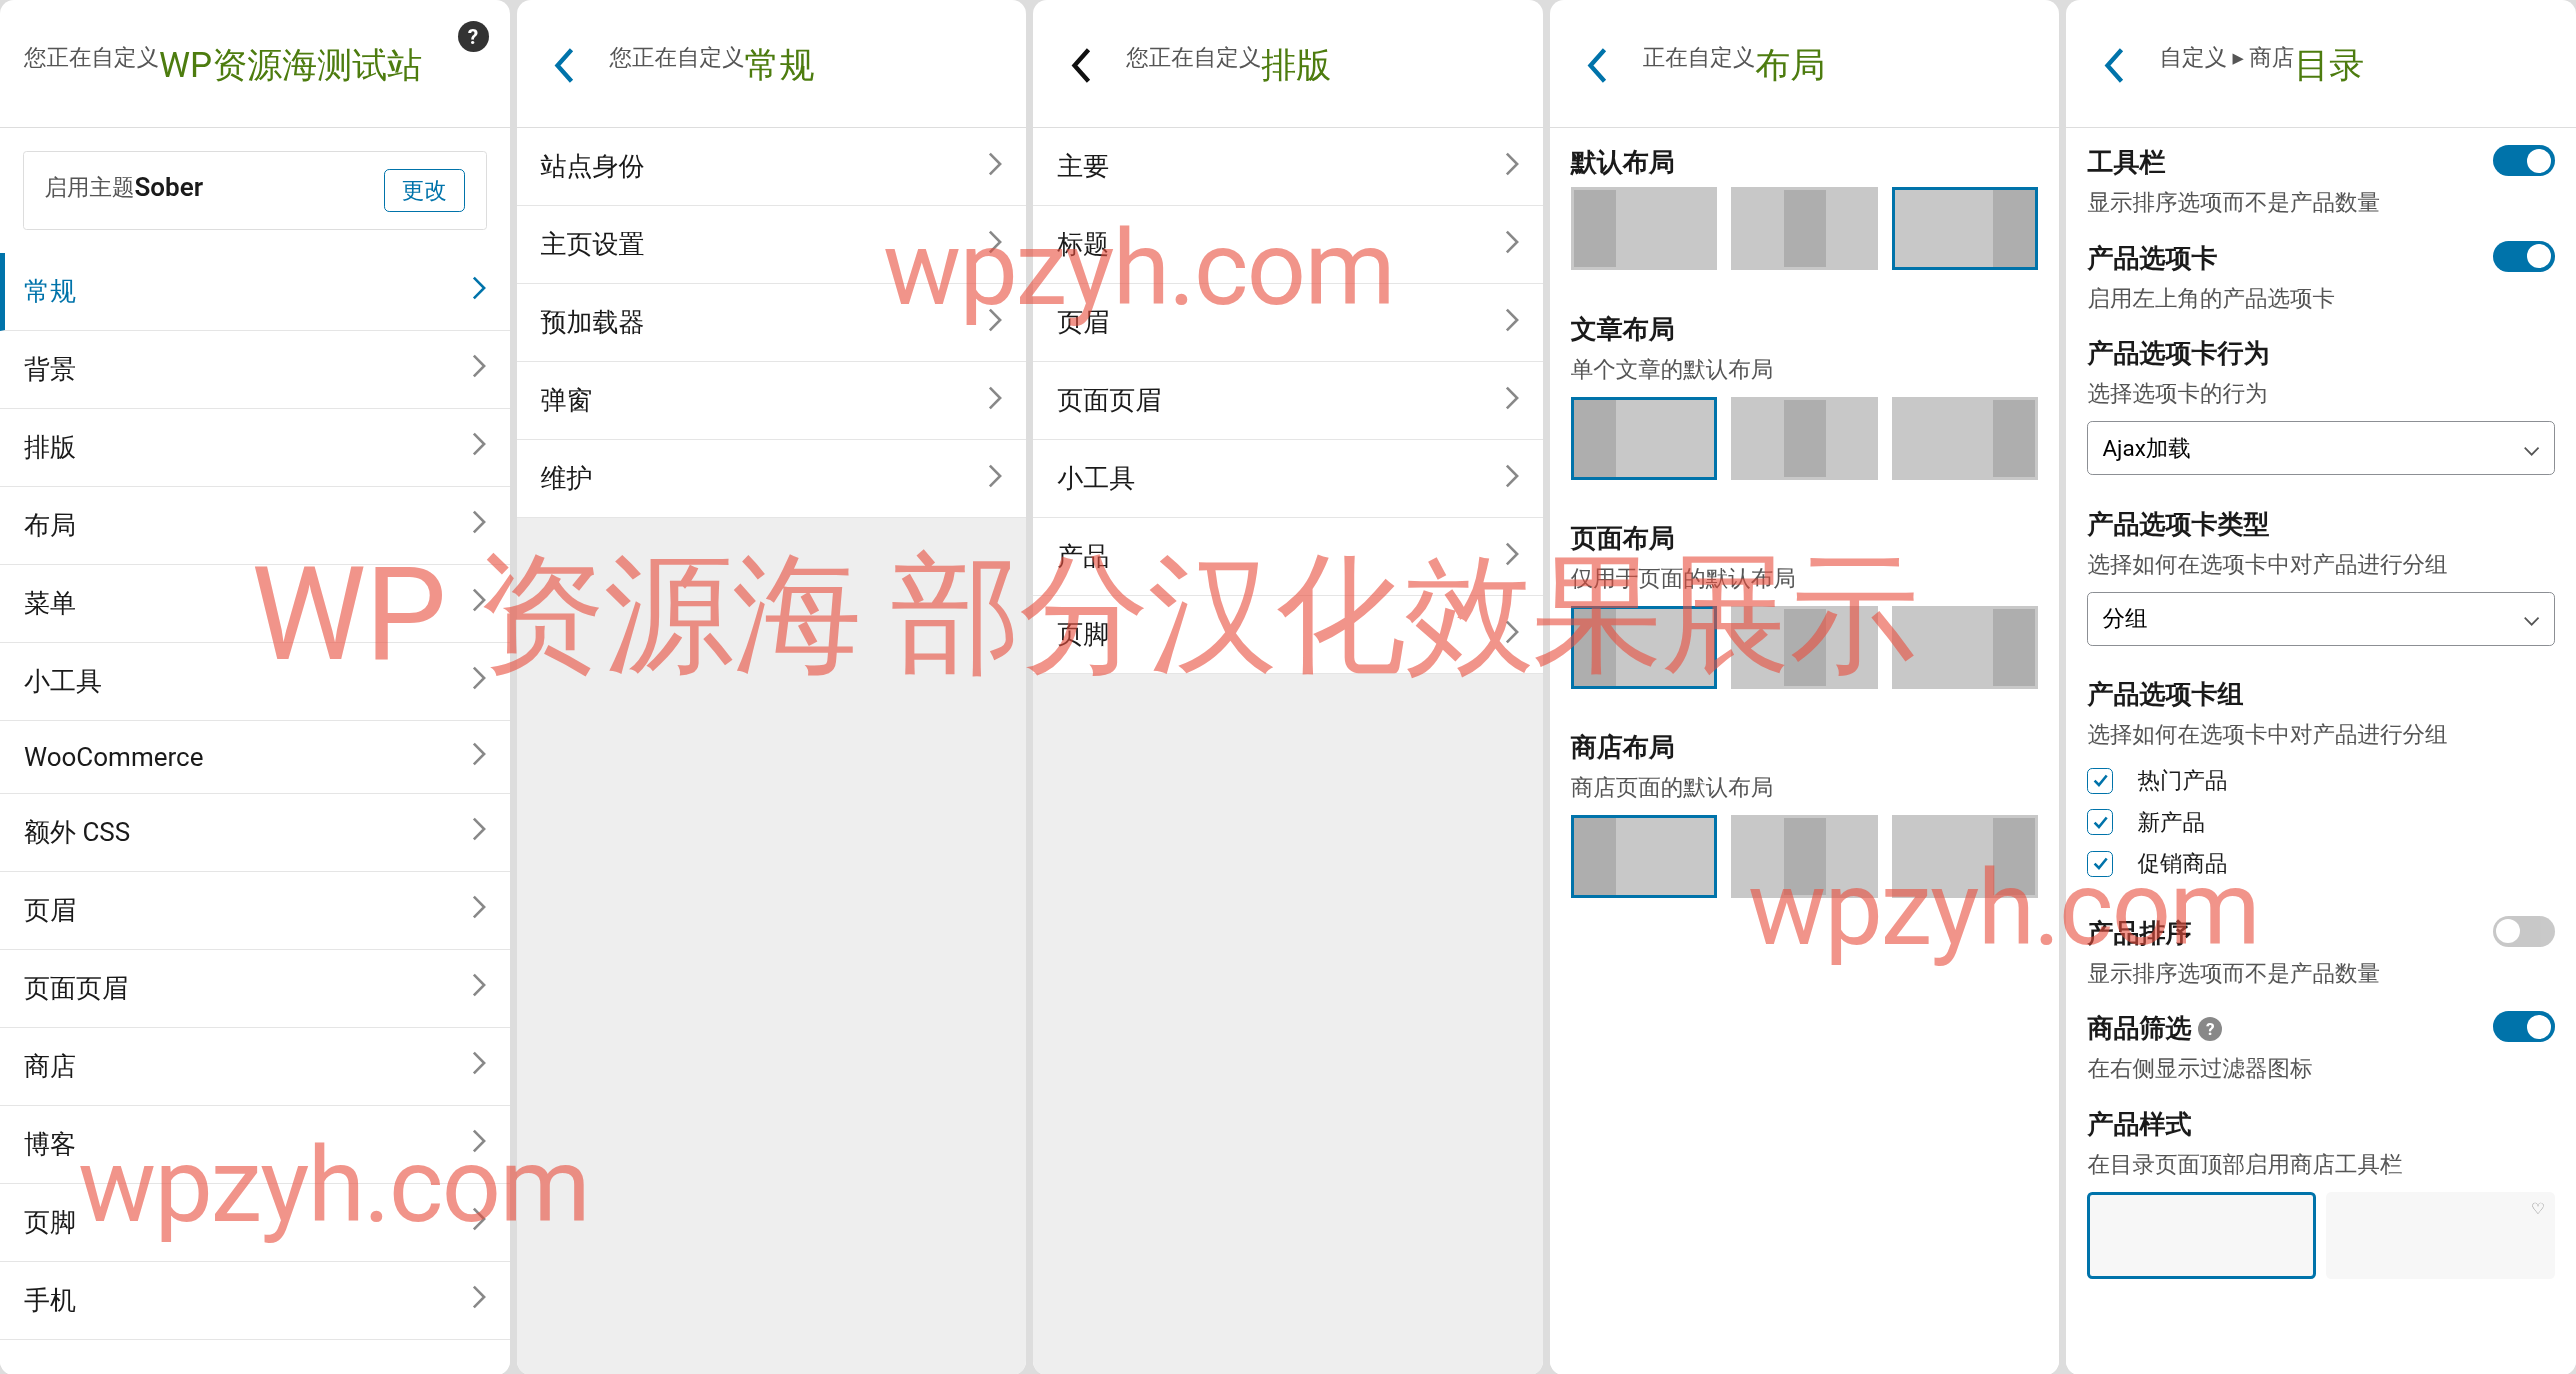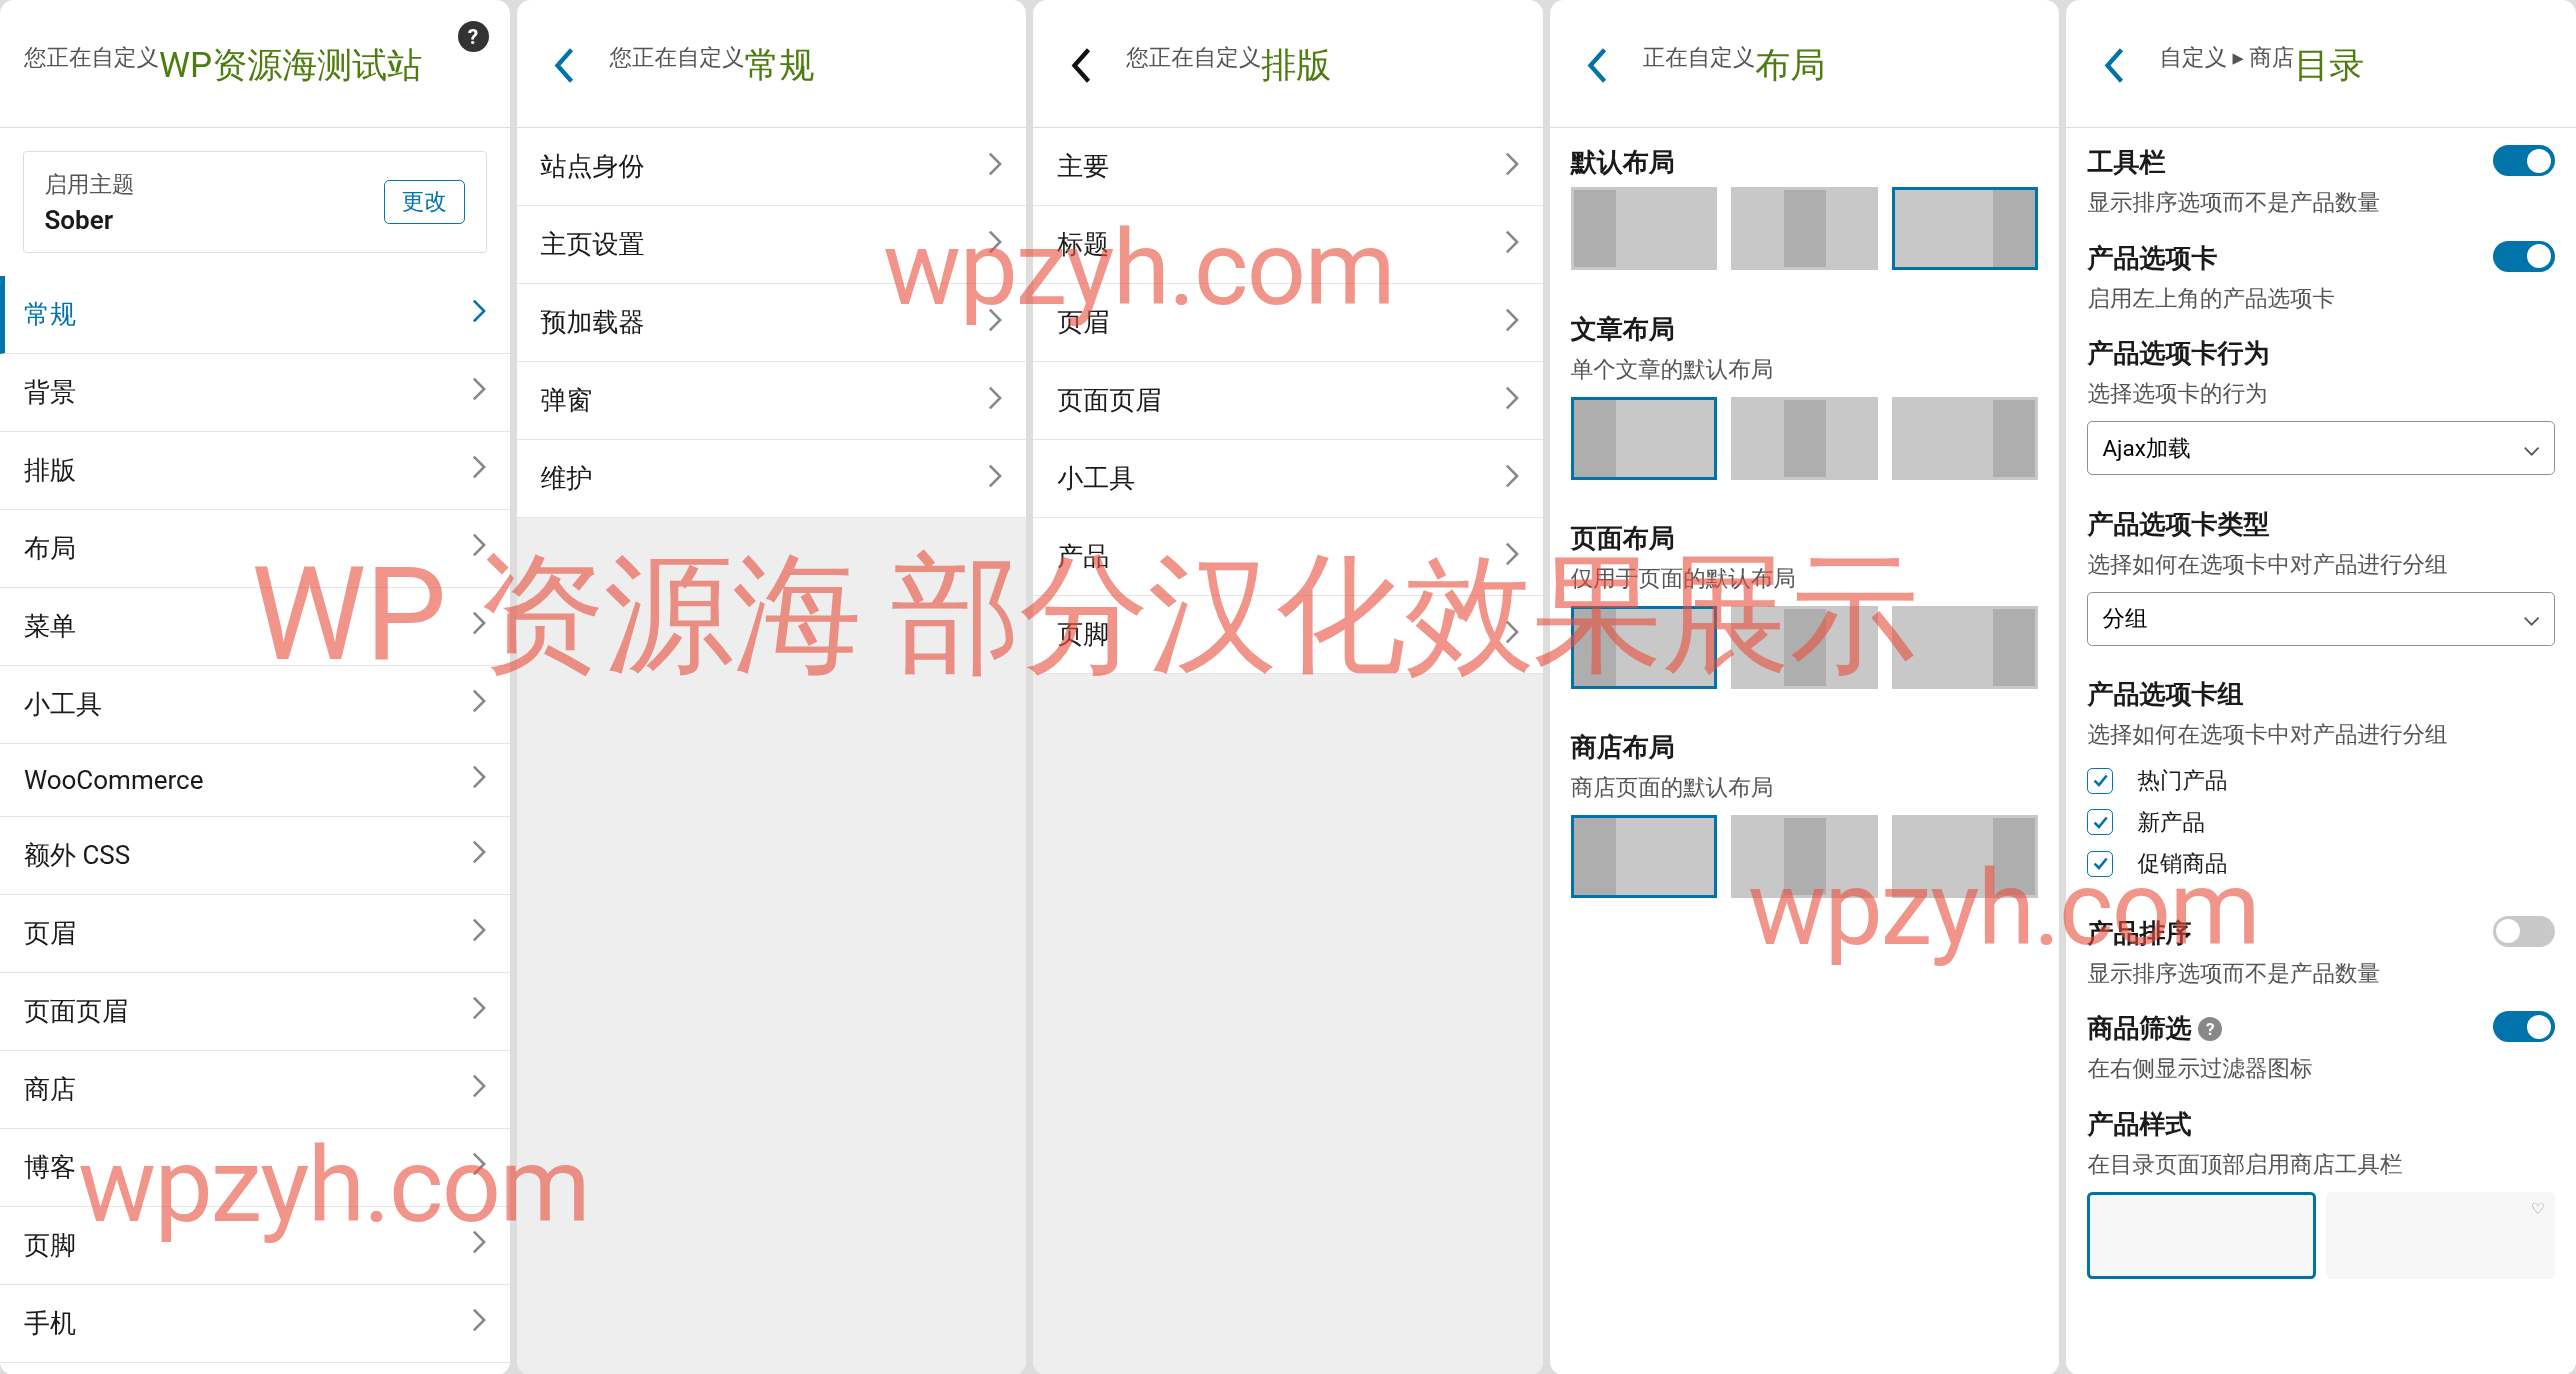--- a/index.html
+++ b/index.html
@@ -52,21 +52,21 @@
 }
 .theme-block {
   border: 0.9px solid #ddd;
   margin: 22.5px;
   padding: 17.3px 21px;
   display: flex;
   justify-content: space-between;
   align-items: center;
   border-radius: 3.5px;
 }
-.theme-block .t-labels { display: flex; flex-direction: column; }
+.theme-block .t-labels { display: flex; }
 .theme-block .t-pre { font-size: 22.5px; color: #555; margin-bottom: 5.2px; }
 .theme-block .t-name { font-size: 26px; color: #1a1a1a; font-weight: 600; }
 .theme-block .change-btn {
   border: 1.7px solid #0073aa;
   color: #0073aa;
   background: #fff;
   padding: 5.2px 17.3px;
   font-size: 22.5px;
   border-radius: 5.2px;
   cursor: pointer;

